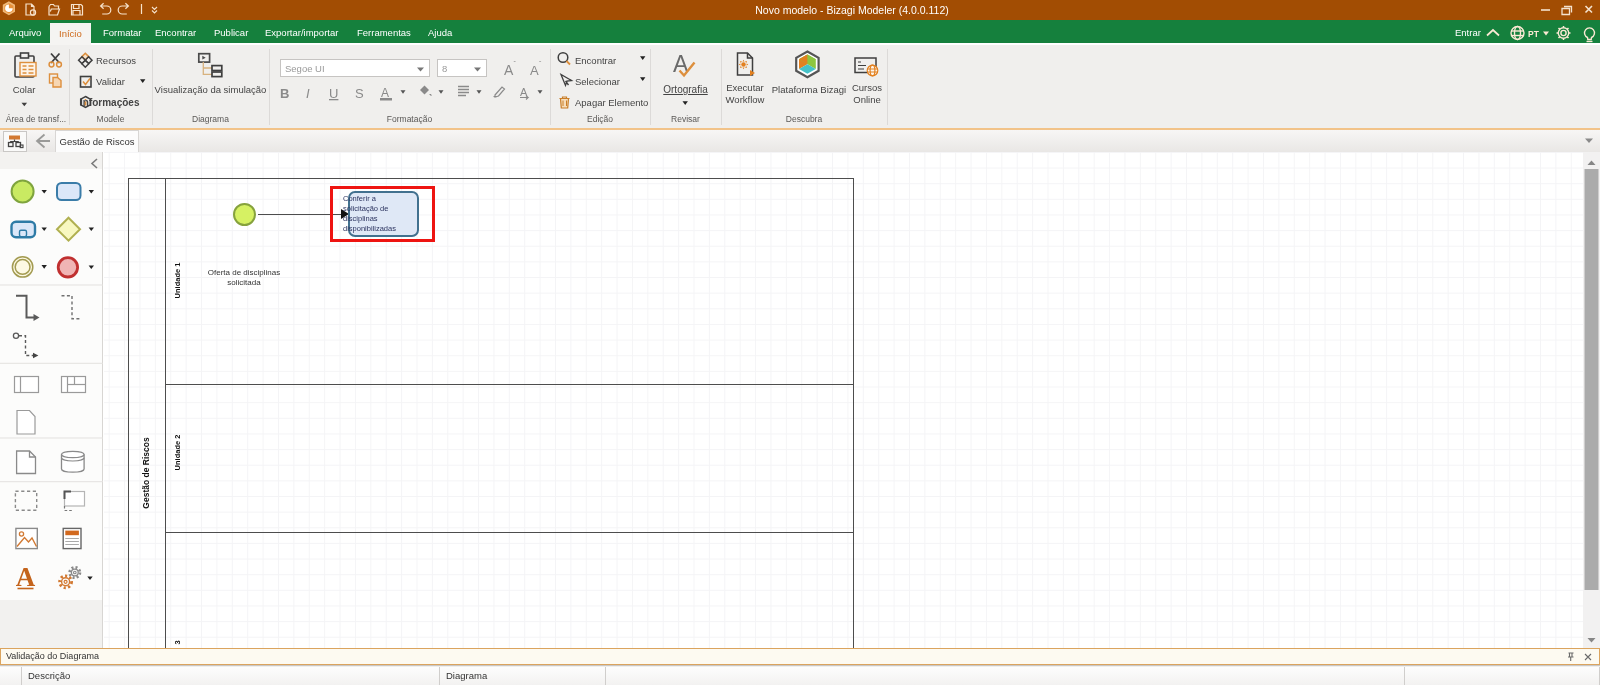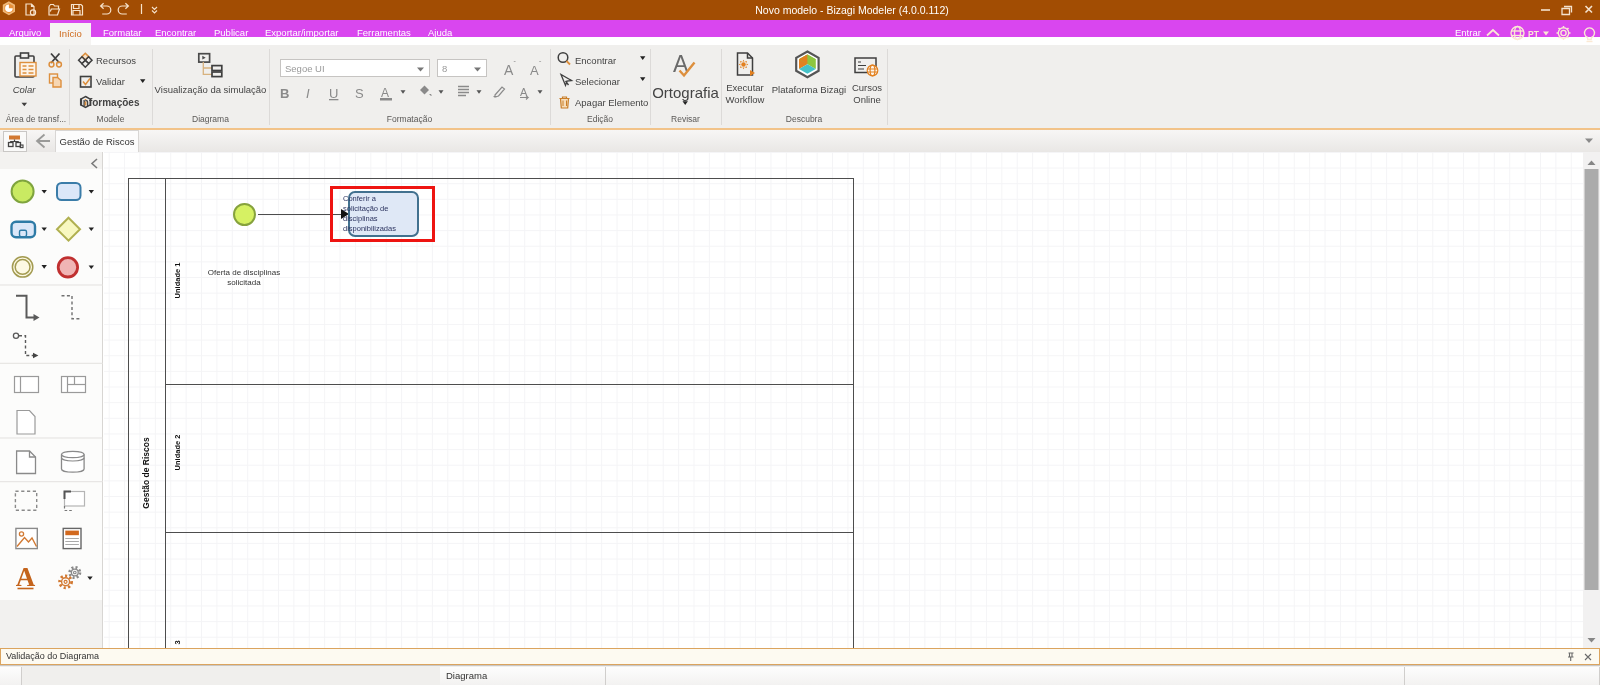--- a/index.html
+++ b/index.html
@@ -5,21 +5,21 @@
 * { margin:0; padding:0; box-sizing:border-box; }
 html,body { width:1600px; height:685px; overflow:hidden; }
 body { font-family:"Liberation Sans", sans-serif; position:relative; background:#fff; }
 .abs { position:absolute; }
 
 
 #titlebar { left:0; top:0; width:1600px; height:20px; background:#a24d03; color:#fff;padding-left:48px; }
 #title-text { left:602px; width:500px; top:3.5px; text-align:center; font-size:10.5px; color:#fff; }
 
 
-#menubar { left:0; top:20px; width:1600px; height:17px; background:#d946ef; }
+#menubar { left:0; top:20px; width:1600px; height:23px; background:#15803d; }
 .menu-item { position:absolute; top:0; height:25px; line-height:25px; color:#fff; font-size:9.5px; padding:0 9px; }
 #menu-inicio { background:#f5f4f2; color:#ce6a1c; top:3px; height:22px; line-height:21px; }
 
 
 #ribbon { left:0; top:45px; width:1600px; height:85px; background:#f0efed; border-bottom:2px solid #f2c389; }
 .gsep { position:absolute; top:4px; height:76px; width:1px; background:#dcdad8; }
 .glabel { position:absolute; top:69px; font-size:8.5px; color:#5a5856; text-align:center; }
 .rtext { font-size:9px; color:#444; }
 
 
@@ -106,29 +106,29 @@
   <div class="gsep" style="left:650px;"></div>
   <div class="gsep" style="left:721px;"></div>
   <div class="gsep" style="left:887px;"></div>
   <div class="glabel" style="left:4px;width:64px;">Área de transf...</div>
   <div class="glabel" style="left:69px;width:83px;">Modele</div>
   <div class="glabel" style="left:152px;width:117px;">Diagrama</div>
   <div class="glabel" style="left:269px;width:281px;">Formatação</div>
   <div class="glabel" style="left:550px;width:100px;">Edição</div>
   <div class="glabel" style="left:650px;width:71px;">Revisar</div>
   <div class="glabel" style="left:721px;width:166px;">Descubra</div>
-  <div class="rtext abs" style="left:8px;top:39px;width:32px;text-align:center;font-size:9.5px;font-style:italic;">Colar</div>
+  <div class="rtext abs" style="left:8px;top:39px;width:32px;text-align:center;font-size:9.5px;">Colar</div>
   <div class="rtext abs" style="left:96px;top:10px;font-size:9.5px;">Recursos</div>
   <div class="rtext abs" style="left:96px;top:31px;font-size:9.5px;">Validar</div>
   <div class="rtext abs" style="left:80px;top:52px;font-size:10px;font-weight:bold;">Informações</div>
   <div class="rtext abs" style="left:152px;top:39px;width:117px;text-align:center;font-size:9.5px;">Visualização da simulação</div>
   <div class="rtext abs" style="left:575px;top:10px;font-size:9.5px;">Encontrar</div>
   <div class="rtext abs" style="left:575px;top:31px;font-size:9.5px;">Selecionar</div>
   <div class="rtext abs" style="left:575px;top:52px;font-size:9.5px;">Apagar Elemento</div>
-  <div class="rtext abs" style="left:650px;top:39px;width:71px;text-align:center;font-size:15px;">Ortografia</div>
+  <div class="rtext abs" style="left:650px;top:39px;width:71px;text-align:center;font-size:10px;text-decoration:underline;">Ortografia</div>
   <div class="rtext abs" style="left:711px;top:37px;width:68px;text-align:center;font-size:9.5px;line-height:11.5px;">Executar<br>Workflow</div>
   <div class="rtext abs" style="left:752px;top:39px;width:114px;text-align:center;font-size:9.5px;">Plataforma Bizagi</div>
   <div class="rtext abs" style="left:833px;top:37px;width:68px;text-align:center;font-size:9.5px;line-height:11.5px;">Cursos<br>Online</div>
 
   <div class="abs" style="left:280px;top:14px;width:150px;height:18px;background:#fff;border:1px solid #c6c4c2;">
     <span style="position:absolute;left:4px;top:3px;font-size:9.5px;color:#9a9a9a;">Segoe UI</span>
     <svg width="10" height="8" style="position:absolute;right:3px;top:6px;">
         <path d="M1,1.5 h7 l-3.5,4 z" fill="#777"></path>
       </svg>
   </div>
@@ -369,16 +369,17 @@
     <span style="position:absolute;left:5px;top:2px;">Validação do Diagrama</span>
   <svg width="30" height="15" style="position:absolute;right:4px;top:1px;">
     <g stroke="#6a6a6a" fill="none" stroke-width="1.1">
       <path d="M3.5,3 h5 M4.5,3 v4 M7,3 v4 M3,7 h5.5 M5.7,7 v4"></path>
       <path d="M20,4 l6,6 M26,4 l-6,6"></path>
     </g>
   </svg>
 </div>
 <div class="abs" id="statusbar">
   <div class="scell" style="left:0px;width:22px;"></div>
+  <div class="scell" style="left:22px;width:418px;"><span style="margin-left:6px;">Descrição</span></div>
   <div class="scell" style="left:440px;width:166px;"><span style="margin-left:6px;">Diagrama</span></div>
   <div class="scell" style="left:606px;width:799px;"></div>
   <div class="scell" style="left:1405px;width:195px;"></div>
 </div>
 
 </body></html>

